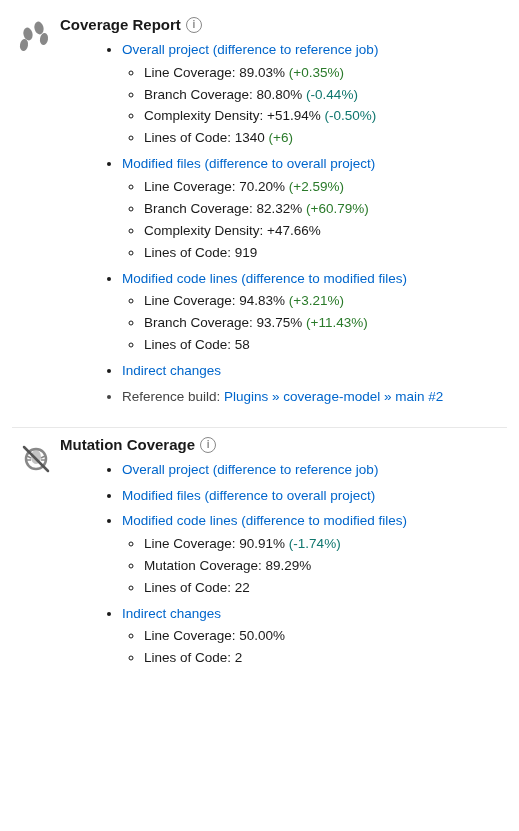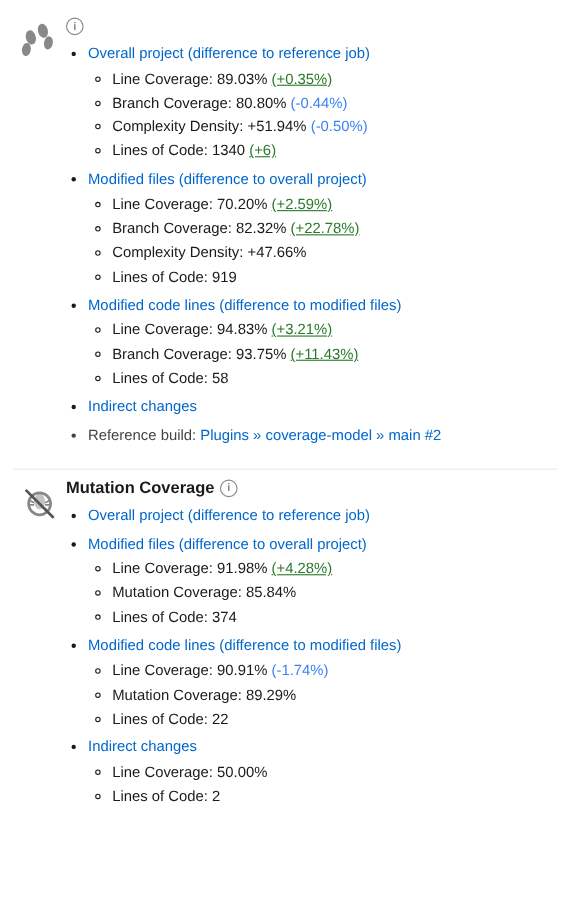--- a/index.html
+++ b/index.html
@@ -48,37 +48,38 @@
       font-size: 10px;
       font-weight: bold;
       cursor: pointer;
     }
     ul.top-list {
       list-style: disc;
       padding-left: 20px;
     }
     ul.top-list > li {
       margin-bottom: 4px;
+      margin-left: 42px;
     }
     ul.sub-list {
       list-style: circle;
       padding-left: 22px;
       margin-top: 2px;
     }
     ul.sub-list > li {
       margin-bottom: 1px;
       color: #1a1a1a;
       line-height: 1.55;
     }
     .blue-link {
       color: #0066cc;
       text-decoration: none;
     }
-    .green { color: #2a7a2a; text-decoration: underline; }
-    .red { color: #3b82f6; }
+    .green { color: #2a7a2a; }
+    .red { color: #0f766e; }
     .ref-line {
       color: #444;
       margin-top: 4px;
       margin-left: 0;
     }
     .ref-line a { color: #0066cc; text-decoration: none; }
 
     li.top-item {
       line-height: 1.6;
     }
@@ -99,39 +100,40 @@
 
       <ellipse cx="11" cy="14" rx="4.5" ry="6.5" transform="rotate(-15 11 14)" fill="#888"></ellipse>
       <ellipse cx="7" cy="25" rx="4" ry="6" transform="rotate(10 7 25)" fill="#888"></ellipse>
 
       <ellipse cx="22" cy="8" rx="4.5" ry="6.5" transform="rotate(-15 22 8)" fill="#888"></ellipse>
       <ellipse cx="27" cy="19" rx="4" ry="6" transform="rotate(10 27 19)" fill="#888"></ellipse>
     </svg>
   </div>
   <div class="section-content">
     <div class="section-title">
+      <span>Coverage Report</span>
       <span class="info-icon">i</span>
     </div>
     <ul class="top-list">
 
       <li class="top-item">
         <a class="blue-link" href="#">Overall project (difference to reference job)</a>
         <ul class="sub-list">
         <li><span>Line Coverage: 89.03% </span><span class="green">(+0.35%)</span></li>
             <li><span>Branch Coverage: 80.80% </span><span class="red">(-0.44%)</span></li>
             <li><span>Complexity Density: +51.94% </span><span class="red">(-0.50%)</span></li>
             <li><span>Lines of Code: 1340 </span><span class="green">(+6)</span></li>
           </ul>
       </li>
 
       <li class="top-item">
         <a class="blue-link" href="#">Modified files (difference to overall project)</a>
         <ul class="sub-list">
         <li><span>Line Coverage: 70.20% </span><span class="green">(+2.59%)</span></li>
-            <li><span>Branch Coverage: 82.32% </span><span class="green">(+22.78%)</span></li>
+            <li><span>Branch Coverage: 82.32% </span><span class="green">(+60.79%)</span></li>
             <li>Complexity Density: +47.66%</li>
             <li>Lines of Code: 919</li>
           </ul>
       </li>
 
       <li class="top-item">
         <a class="blue-link" href="#">Modified code lines (difference to modified files)</a>
         <ul class="sub-list">
         <li><span>Line Coverage: 94.83% </span><span class="green">(+3.21%)</span></li>
             <li><span>Branch Coverage: 93.75% </span><span class="green">(+11.43%)</span></li>
@@ -175,25 +177,20 @@
       <span class="info-icon">i</span>
     </div>
     <ul class="top-list">
 
       <li class="top-item">
         <a class="blue-link" href="#">Overall project (difference to reference job)</a>
       </li>
 
       <li class="top-item">
         <a class="blue-link" href="#">Modified files (difference to overall project)</a>
-        <ul class="sub-list">
-        <li><span>Line Coverage: 91.98% </span><span class="green">(+4.28%)</span></li>
-            <li>Mutation Coverage: 85.84%</li>
-            <li>Lines of Code: 374</li>
-          </ul>
       </li>
 
       <li class="top-item">
         <a class="blue-link" href="#">Modified code lines (difference to modified files)</a>
         <ul class="sub-list">
         <li><span>Line Coverage: 90.91% </span><span class="red">(-1.74%)</span></li>
             <li>Mutation Coverage: 89.29%</li>
             <li>Lines of Code: 22</li>
           </ul>
       </li>

